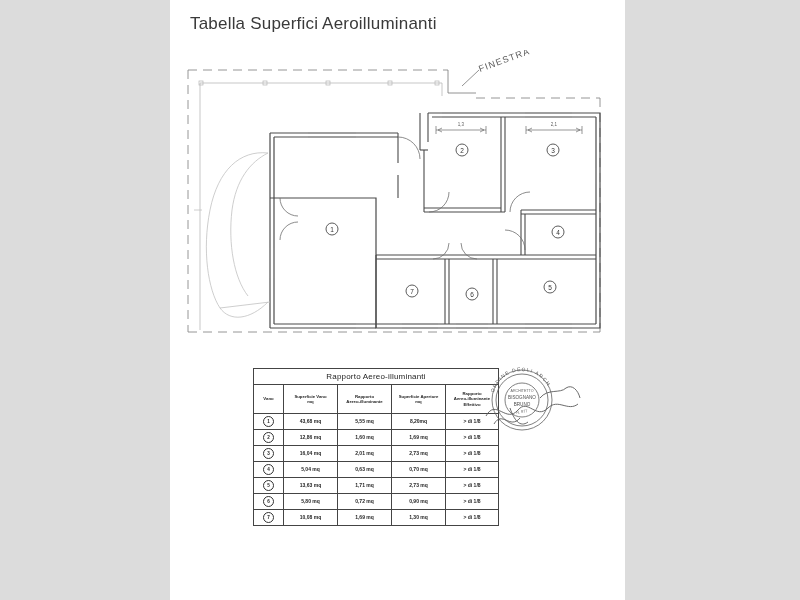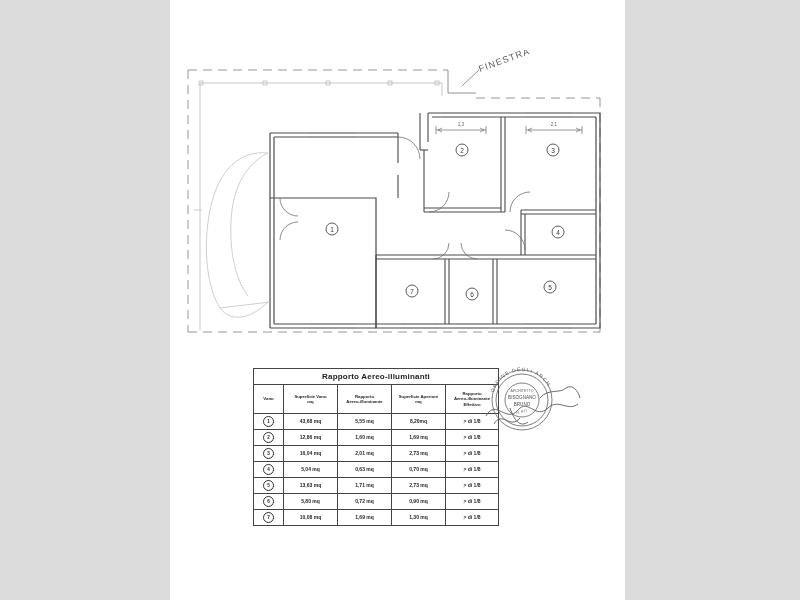--- a/index.html
+++ b/index.html
@@ -33,21 +33,21 @@
     font-size:4.2px;color:#1d1d1d;table-layout:fixed;
   }
   table.rap td,table.rap th{
     border:.7px solid #444;
     text-align:center;vertical-align:middle;
     padding:0;
     font-weight:bold;
     line-height:1.25;
   }
   table.rap th.maintitle{
-    font-size:8px;font-weight:bold;height:15px;letter-spacing:.2px;
+    font-size:8px;font-weight:normal;height:15px;letter-spacing:.2px;
   }
   table.rap th.colhead{
     height:26px;font-size:4.3px;padding:1px 1px;
   }
   table.rap td.cell{height:15px;font-size:5px;}
   td.vano-cell{font-size:5px;}
   .circled{
     display:inline-block;
     width:9px;height:9px;line-height:9px;
     border:.7px solid #333;border-radius:50%;
@@ -62,20 +62,21 @@
   #stamp{
     position:absolute;left:310px;top:358px;width:105px;height:82px;
     pointer-events:none;
   }
 </style>
 </head>
 <body>
 
 <div id="page">
 
+  <div id="doc-title">Tabella Superfici Aeroilluminanti</div>
 
   <div id="plan">
     <svg width="430" height="300" viewBox="0 0 430 300" xmlns="http://www.w3.org/2000/svg">
       <g fill="none" stroke="#6b6b6b" stroke-width="0.8">
 
         <g stroke-dasharray="9 6" stroke="#8a8a8a" stroke-width="0.9">
           <path d="M8 20 L268 20"></path>
           <path d="M8 20 L8 282"></path>
           <path d="M8 282 L420 282"></path>
           <path d="M420 48 L420 282"></path>

